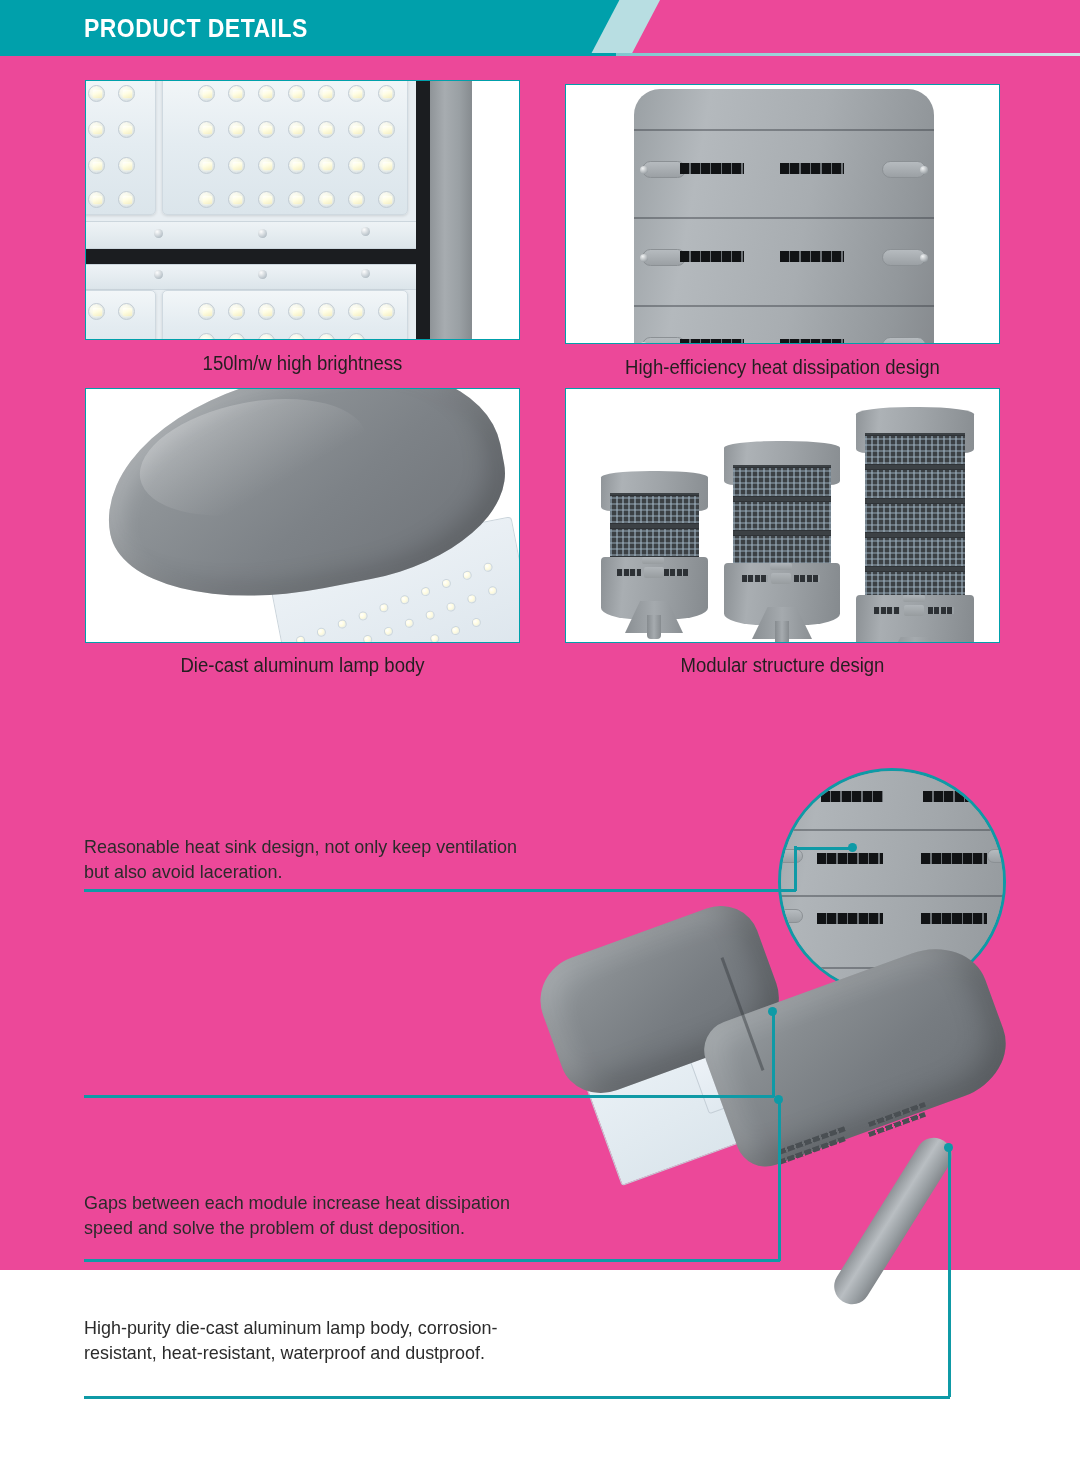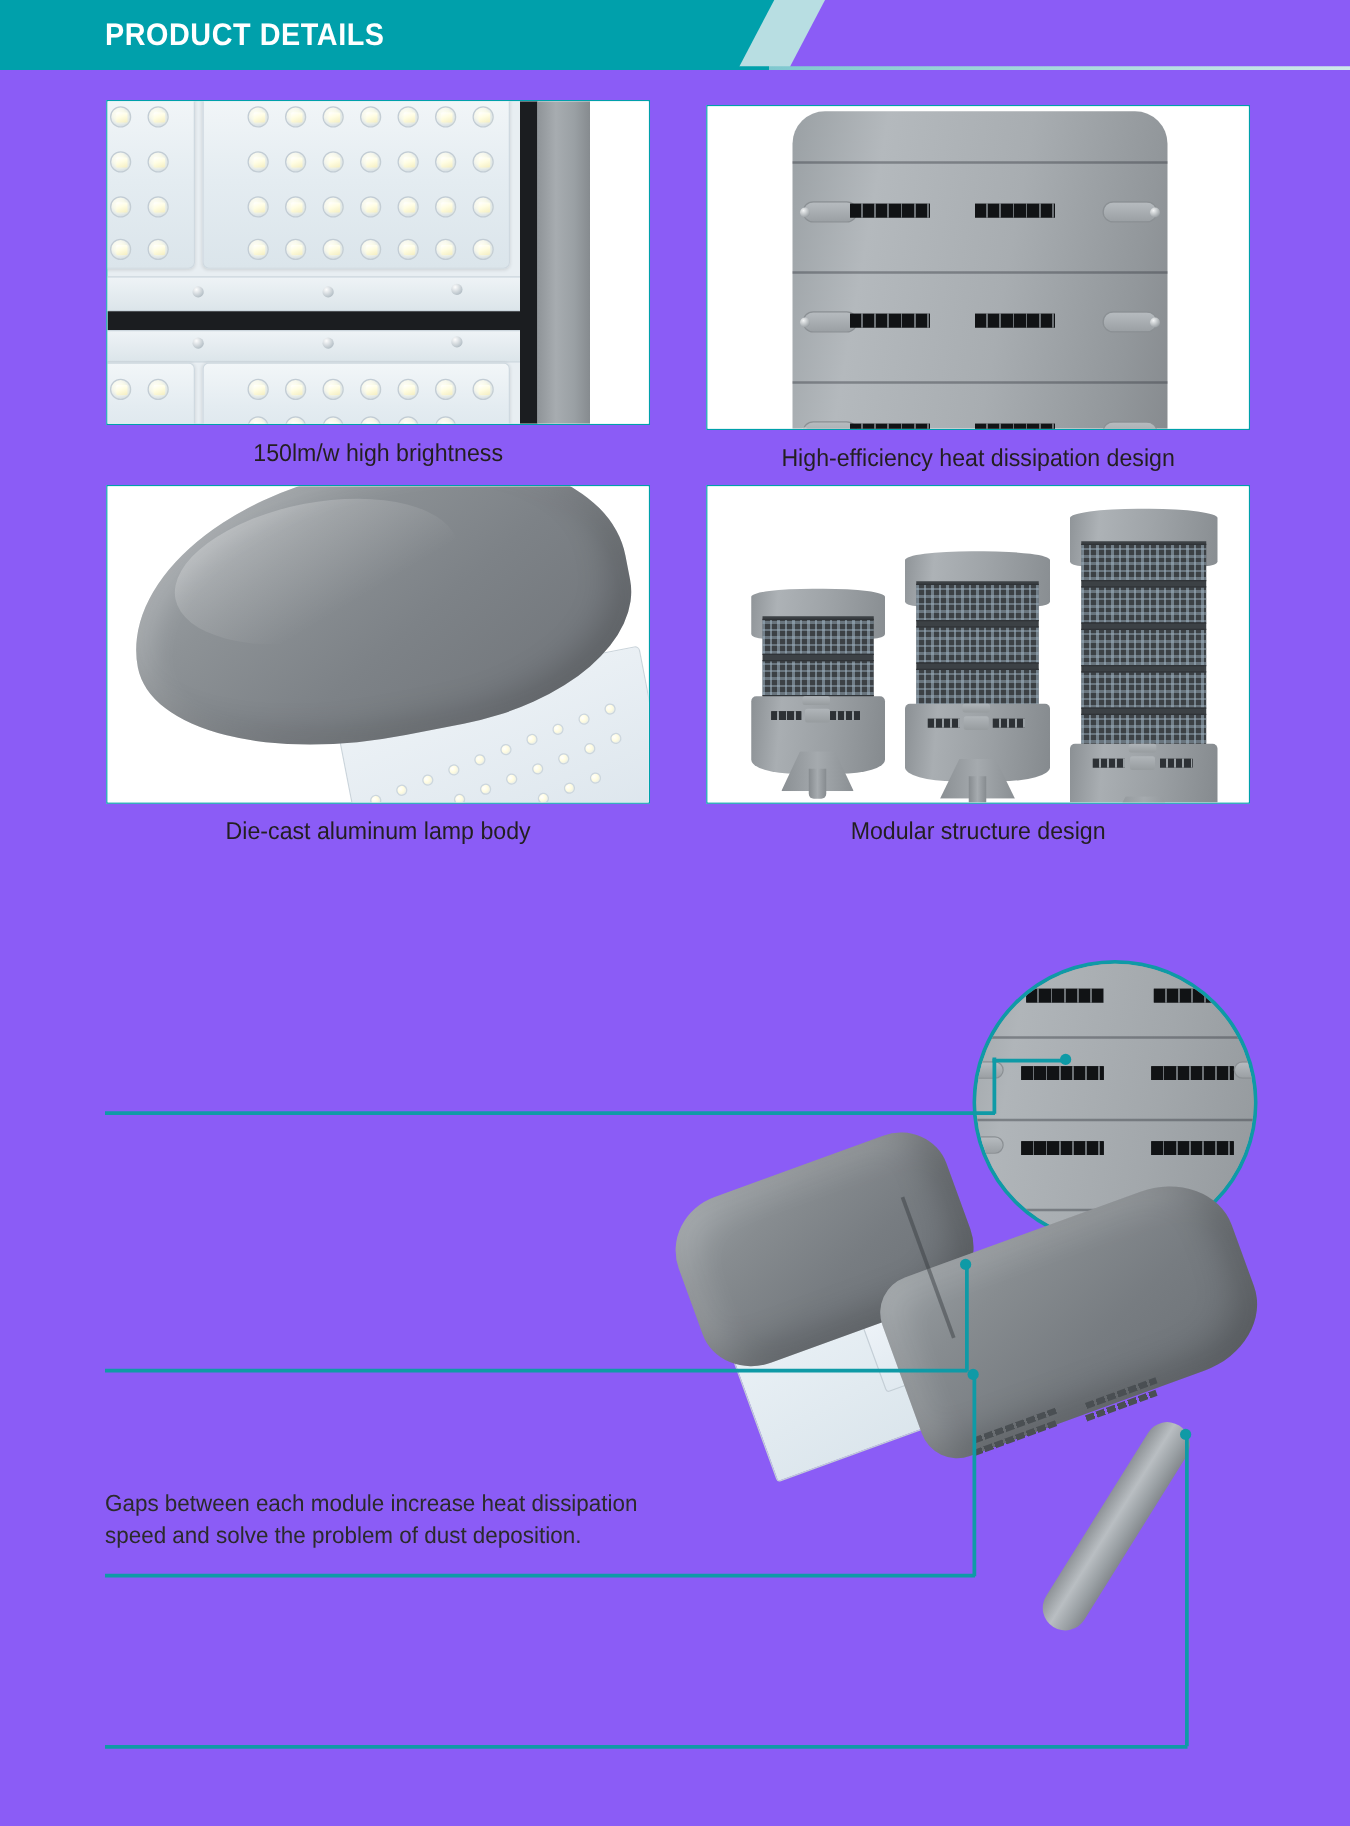--- a/index.html
+++ b/index.html
@@ -2,21 +2,21 @@
 <html><head>
 <meta charset="utf-8">
 <style>
   * { box-sizing: border-box; margin: 0; padding: 0; }
   html, body {
     width: 1080px; height: 1461px;
     background: #ffffff;
     font-family: "Liberation Sans", sans-serif;
     overflow: hidden;
   }
-  .page { position: relative; width: 1080px; height: 1461px; background:#8b5cf6; }
+  .page { position: relative; width: 1080px; height: 1270px; background:#ec4899; }
 
   
   .banner { position: absolute; left: 0; width: 1080px; height: 56px; }
   .banner .fill {
     position: absolute; left: 0; top: 0; height: 56px; width: 620px;
     background: var(--teal);
   }
   .banner .slant {
     position: absolute; top: 0; height: 56px; width: 70px; left: 590px;
     background: #b8dee2;
@@ -476,35 +476,41 @@
       <div class="hero-shell" style="left:0; top:4px; width:230px; height:140px;"></div>
       <div class="hero-shell" style="left:168px; top:52px; width:290px; height:152px;
            border-radius:30px 60px 60px 30px / 30px 50px 50px 30px;"></div>
       <div class="hero-seam" style="left:196px; top:28px; width:3px; height:120px; background:rgba(50,55,60,.45);"></div>
       <div class="hero-vent" style="left:232px; top:212px; width:70px;"></div>
       <div class="hero-vent" style="left:232px; top:222px; width:70px;"></div>
       <div class="hero-vent" style="left:322px; top:186px; width:60px;"></div>
       <div class="hero-vent" style="left:322px; top:196px; width:60px;"></div>
     </div>
 
+    <div class="desc-block" style="left:84px; top:84px; width:470px;">
+      <div class="desc-text">Reasonable heat sink design, not only keep ventilation but also avoid laceration.</div>
+    </div>
     <div class="leader leader-h" style="left:84px; top:138px; width:712px;"></div>
     <div class="leader leader-v" style="left:794px; top:95px; width:2.5px; height:45px;"></div>
     <div class="leader-dot" style="left:848px; top:92px;"></div>
     <div class="leader leader-h" style="left:794px; top:96px; width:56px;"></div>
 
     <div class="leader leader-h" style="left:84px; top:344px; width:690px;"></div>
     <div class="leader leader-v" style="left:772px; top:262px; width:2.5px; height:84px;"></div>
     <div class="leader-dot" style="left:768px; top:256px;"></div>
 
     <div class="desc-block" style="left:84px; top:440px; width:440px;">
       <div class="desc-text">Gaps between each module increase heat dissipation speed and solve the problem of dust deposition.</div>
     </div>
     <div class="leader leader-h" style="left:84px; top:508px; width:696px;"></div>
     <div class="leader leader-v" style="left:778px; top:348px; width:2.5px; height:162px;"></div>
     <div class="leader-dot" style="left:774px; top:344px;"></div>
 
+    <div class="desc-block" style="left:84px; top:565px; width:460px;">
+      <div class="desc-text">High-purity die-cast aluminum lamp body, corrosion-resistant, heat-resistant, waterproof and dustproof.</div>
+    </div>
     <div class="leader leader-h" style="left:84px; top:645px; width:866px;"></div>
     <div class="leader leader-v" style="left:948px; top:396px; width:2.5px; height:250px;"></div>
     <div class="leader-dot" style="left:944px; top:392px;"></div>
 
   </div>
 
 </div>
 
 </body></html>

